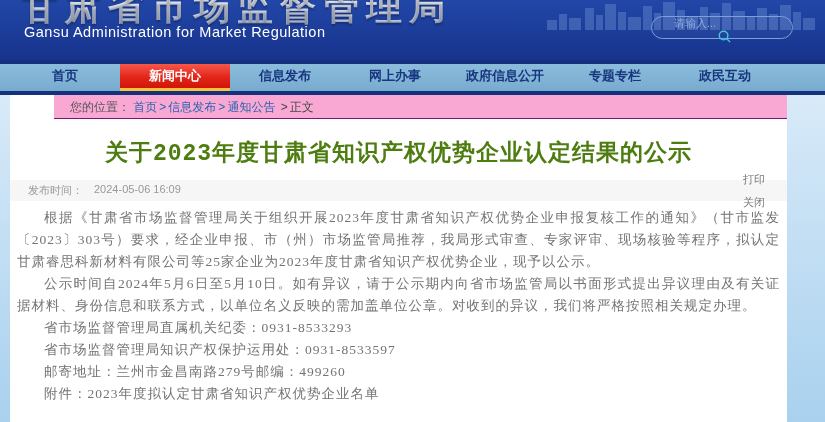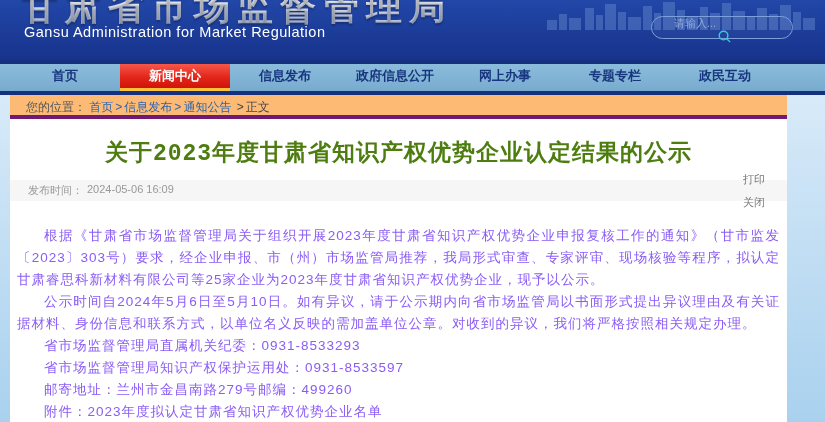--- a/index.html
+++ b/index.html
@@ -62,46 +62,47 @@
     color:#ffffff; border-bottom:3px solid #ffc23c;
   }
   .nav-bottomline { width:825px; height:4px; background:#15317e; }
 
   
   .content {
     position:absolute; left:10px; top:95px; width:777px; height:327px;
     background:#ffffff;
   }
   .breadcrumb {
-    height:24px; background:#fdba74; border-bottom:4px solid #701a75;
+    height:24px; background:#f9a8d4; border-bottom:1px solid #701a75;
     font-size:12px; color:#555; line-height:24px; padding-left:16px;
     white-space:nowrap;
+    margin-left:44px;
   }
   .breadcrumb .crumb-link { color:#2b65b1; cursor:pointer; }
   .breadcrumb .sep { color:#2b65b1; margin:0 2px; }
   .breadcrumb .current { color:#444; }
 
   .article-title {
     margin-top:18px; text-align:center;
     font-family:Liberation Mono, monospace;
     font-size:23px; font-weight:bold; color:#4d7c0f; letter-spacing:1px;
   }
   .meta-bar {
     margin-top:12px; height:21px; background:#f6f6f6;
     display:flex; justify-content:space-between; align-items:center;
     padding:0 22px 0 18px; font-size:11px; color:#999;
   }
-  .meta-left { display:flex; gap:4px; }
+  .meta-left { display:flex; gap:11px; }
   .meta-actions { display:flex; gap:8px; color:#777;flex-direction:column; }
   .meta-actions span { cursor:pointer; }
 
   .article-body {
-    margin-top:24px; padding:0 7px;
-    font-family:Liberation Sans, sans-serif;
-    font-size:13.5px; color:#8b5cf6; letter-spacing:1px;
+    margin-top:6px; padding:0 7px;
+    font-family:Liberation Serif, serif;
+    font-size:13.5px; color:#737373; letter-spacing:1px;
     line-height:22px; text-align:justify;
   }
   .article-body p { text-indent:2em; }
   .contact-line { text-indent:2em; }
   .attachment-line { text-indent:2em; cursor:pointer; }
   .signature {
     margin-top:16px; text-align:right; padding-right:34px;
     font-family:"Liberation Serif","DejaVu Serif",serif;
     font-size:13.5px; color:#73808a; letter-spacing:4px;
   }
@@ -146,22 +147,22 @@
       <line x1="10.4" y1="10.4" x2="14" y2="14" stroke="#3fc8d8" stroke-width="1.5"></line>
     </svg>
   </div>
 </div>
 
 <div class="nav-topline"></div>
 <div class="nav">
   <div class="nav-item">首页</div>
   <div class="nav-item active">新闻中心</div>
   <div class="nav-item">信息发布</div>
+  <div class="nav-item">网上办事</div>
   <div class="nav-item">政府信息公开</div>
-  <div class="nav-item">网上办事</div>
   <div class="nav-item">专题专栏</div>
   <div class="nav-item">政民互动</div>
 </div>
 <div class="nav-bottomline"></div>
 
 <div class="content">
 
   <div class="breadcrumb">
     <span>您的位置：</span>
     <span class="crumb-link">首页</span><span class="sep">&gt;</span><span class="crumb-link">信息发布</span><span class="sep">&gt;</span><span class="crumb-link">通知公告</span> <span class="sep current">&gt;</span><span class="current">正文</span>

